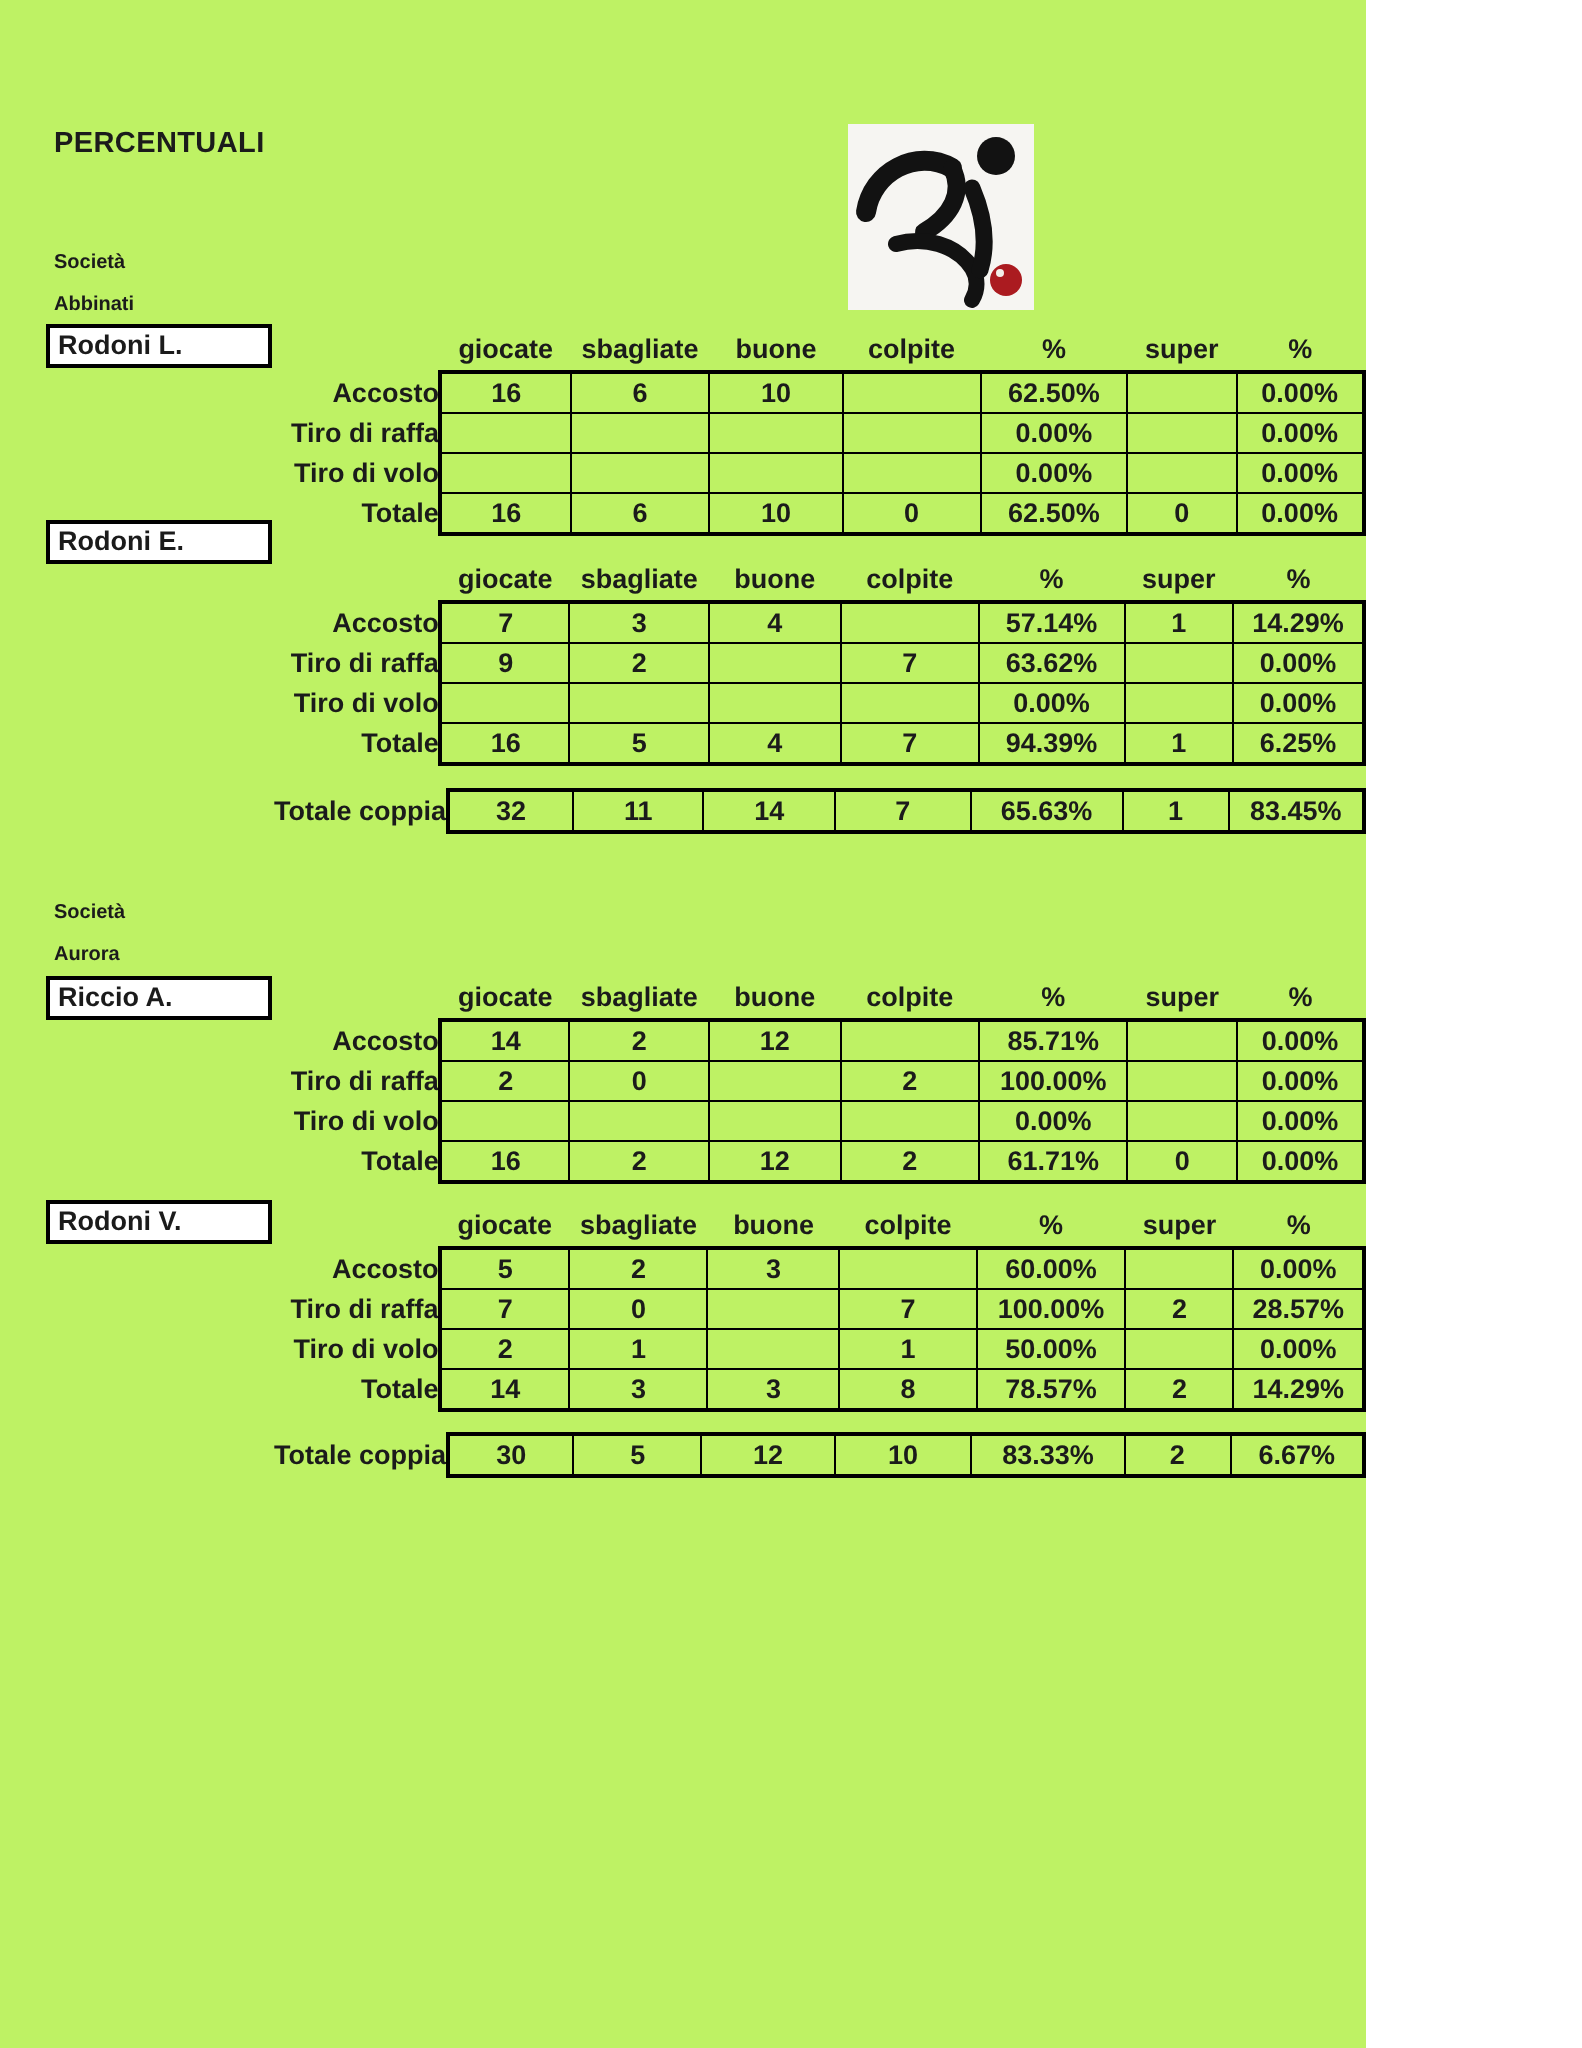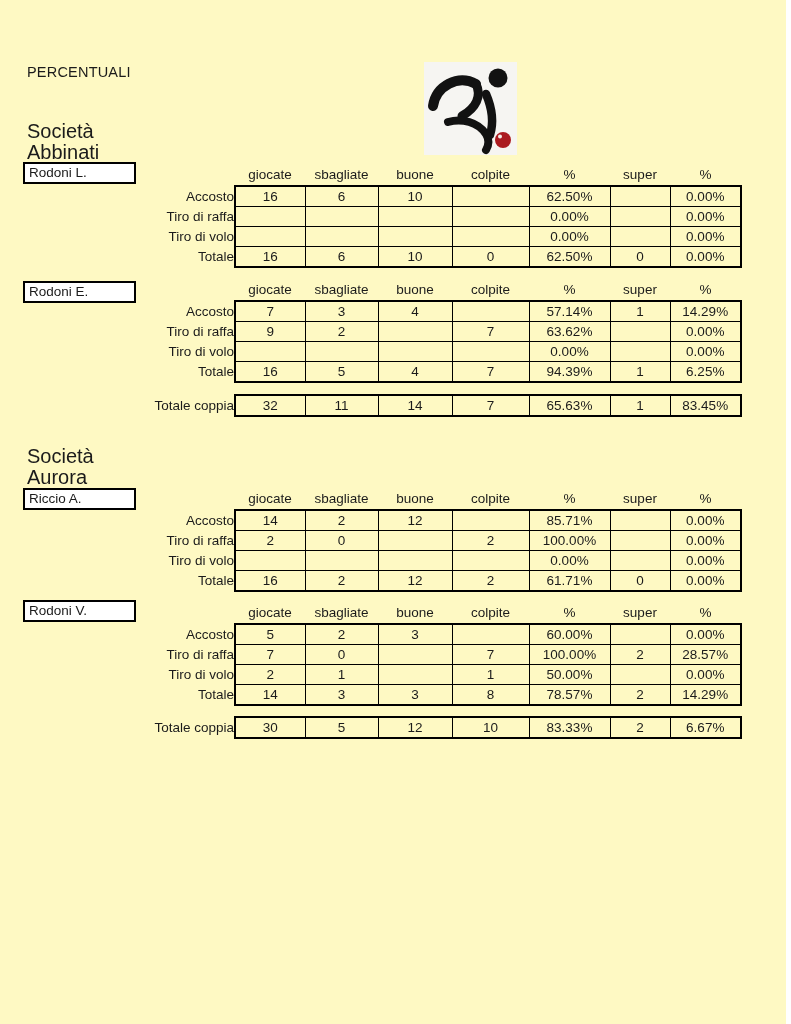--- a/index.html
+++ b/index.html
@@ -1,30 +1,30 @@
 <!DOCTYPE html>
 <html><head>
 <meta charset="utf-8">
 <style>
   html,body { margin:0; padding:0; background:#ffffff; }
   .canvas {
-    position:relative; width:786px; height:1024px; background:#fef9c3;
-    font-family:"Liberation Sans", sans-serif; color:#1b1b1b; overflow:hidden;
+    position:relative; width:683px; height:1024px; background:#bef264;
+    font-family:"Liberation Sans", sans-serif; color:#1b1b1b; overflow:hidden;font-weight:bold;
   }
   .ptitle { position:absolute; left:27px; top:64px; font-size:14.5px; letter-spacing:0.2px; }
   .logo { position:absolute; left:424px; top:62px; width:93px; height:93px; }
-  .society { position:absolute; left:27px; font-size:20px; line-height:21px; }
+  .society { position:absolute; left:27px; font-size:10px; line-height:21px; }
   .namebox {
     position:absolute; left:23px; width:113px; height:22px; box-sizing:border-box;
     border:2px solid #000; font-size:13.5px; line-height:18px; padding-left:4px;
     background:#fff; white-space:nowrap;
   }
   table.ptable {
     position:absolute; border-collapse:collapse; border-spacing:0;
-    table-layout:fixed; font-size:13.5px; color:#1b1b1b;margin-left:12px;
+    table-layout:fixed; font-size:13.5px; color:#1b1b1b;
   }
   .ptable td { height:19px; padding:0; text-align:center; vertical-align:middle; overflow:hidden; }
   .ptable tr.hdr td { height:21px; }
   .ptable td.rlabel { text-align:right; white-space:nowrap; }
   .ptable td.d { border:1px solid #000; }
   
   .ptable tr:nth-child(2) td.d { border-top-width:2px; }
   .ptable tr:nth-child(5) td.d { border-bottom-width:2px; }
   .ptable td.d:nth-child(2) { border-left-width:2px; }
   .ptable td.d:nth-child(8) { border-right-width:2px; }
@@ -118,21 +118,21 @@
       <td class="d">6</td>
       <td class="d">10</td>
       <td class="d">0</td>
       <td class="d">62.50%</td>
       <td class="d">0</td>
       <td class="d">0.00%</td>
     </tr>
   </tbody>
     </table>
 
-  <div class="namebox" style="top:281px">
+  <div class="namebox" style="top:260px">
     <span>Rodoni E.</span>
   </div>
 
   <table class="ptable" style="left:137px; top:279px">
     <colgroup>
       <col style="width:86px">
         <col style="width:70px">
         <col style="width:73px">
         <col style="width:74px">
       <col style="width:77px">

